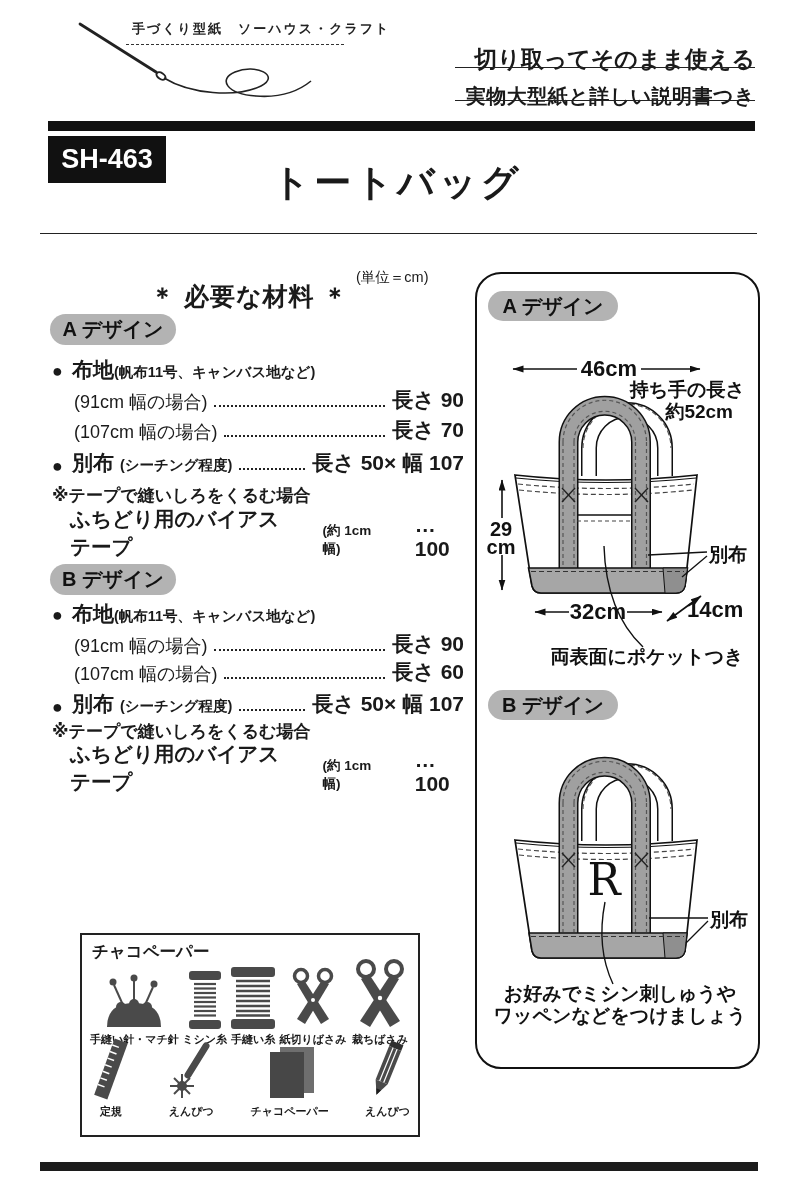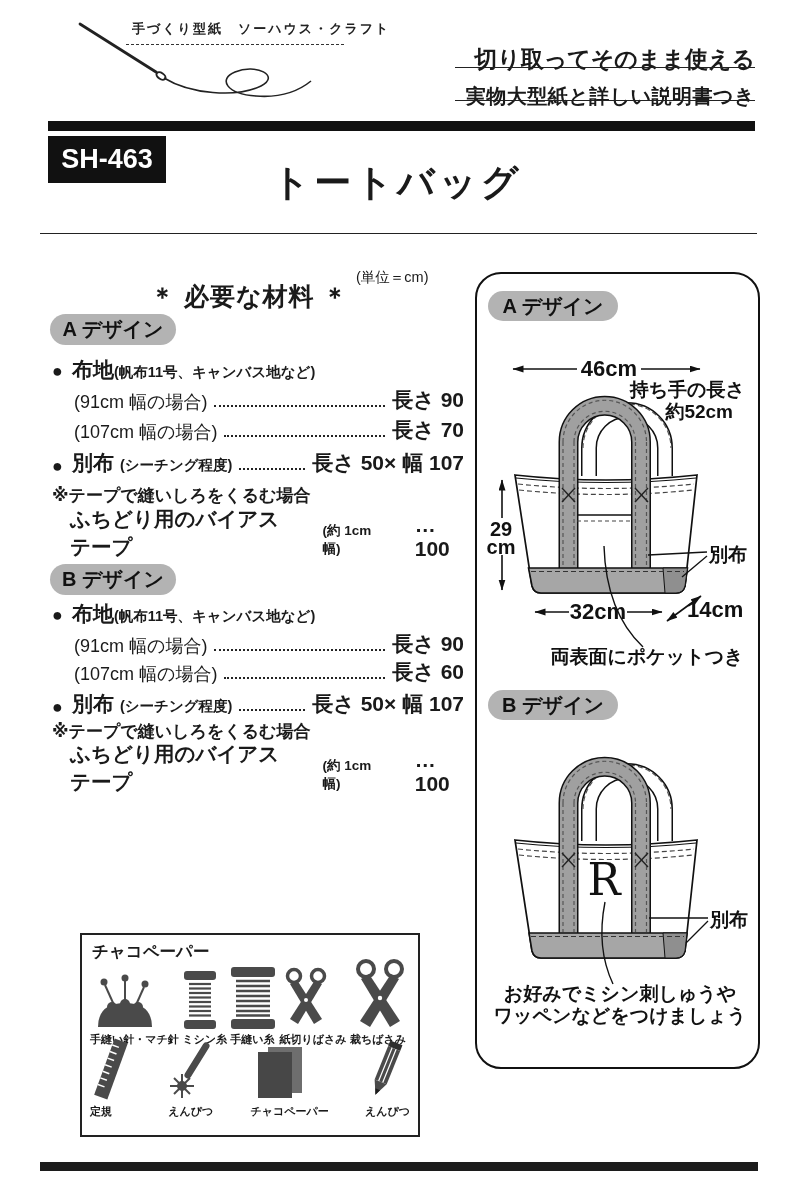--- a/index.html
+++ b/index.html
@@ -44,21 +44,21 @@
   .tape-size{font-size:13.5px;font-weight:600;margin:0 4px 3px 4px;}
   .tape-val{font-size:21px;font-weight:600;margin-left:auto;}
   
   .panel{left:475px;top:272px;width:281px;height:793px;border:2.5px solid #111;border-radius:26px;}
   
   .tools{left:80px;top:933px;width:336px;height:200px;border:2px solid #222;}
   .tools-heading{left:10px;top:6px;font-size:16.5px;font-weight:bold;}
   .tool-row{position:absolute;left:8px;right:8px;display:flex;justify-content:space-between;align-items:flex-end;}
   .tool-row1{top:28px;height:84px;}
   .tool-row2{top:104px;height:80px;}
-  .tool{display:flex;flex-direction:column;justify-content:flex-end;}
+  .tool{display:flex;flex-direction:column;align-items:center;justify-content:flex-end;}
   .tool-label{font-size:11px;font-weight:600;white-space:nowrap;margin-top:3px;}
   .bottom-bar{left:40px;top:1162px;width:718px;height:9px;background:#1c1c1c;}
   svg text{font-family:"Liberation Sans","DejaVu Sans",sans-serif;font-weight:600;fill:#111;}
   svg .serifR{font-family:"DejaVu Serif","Liberation Serif",serif;font-weight:400;}
 </style>
 </head>
 <body>
 
 <div class="page">
 

